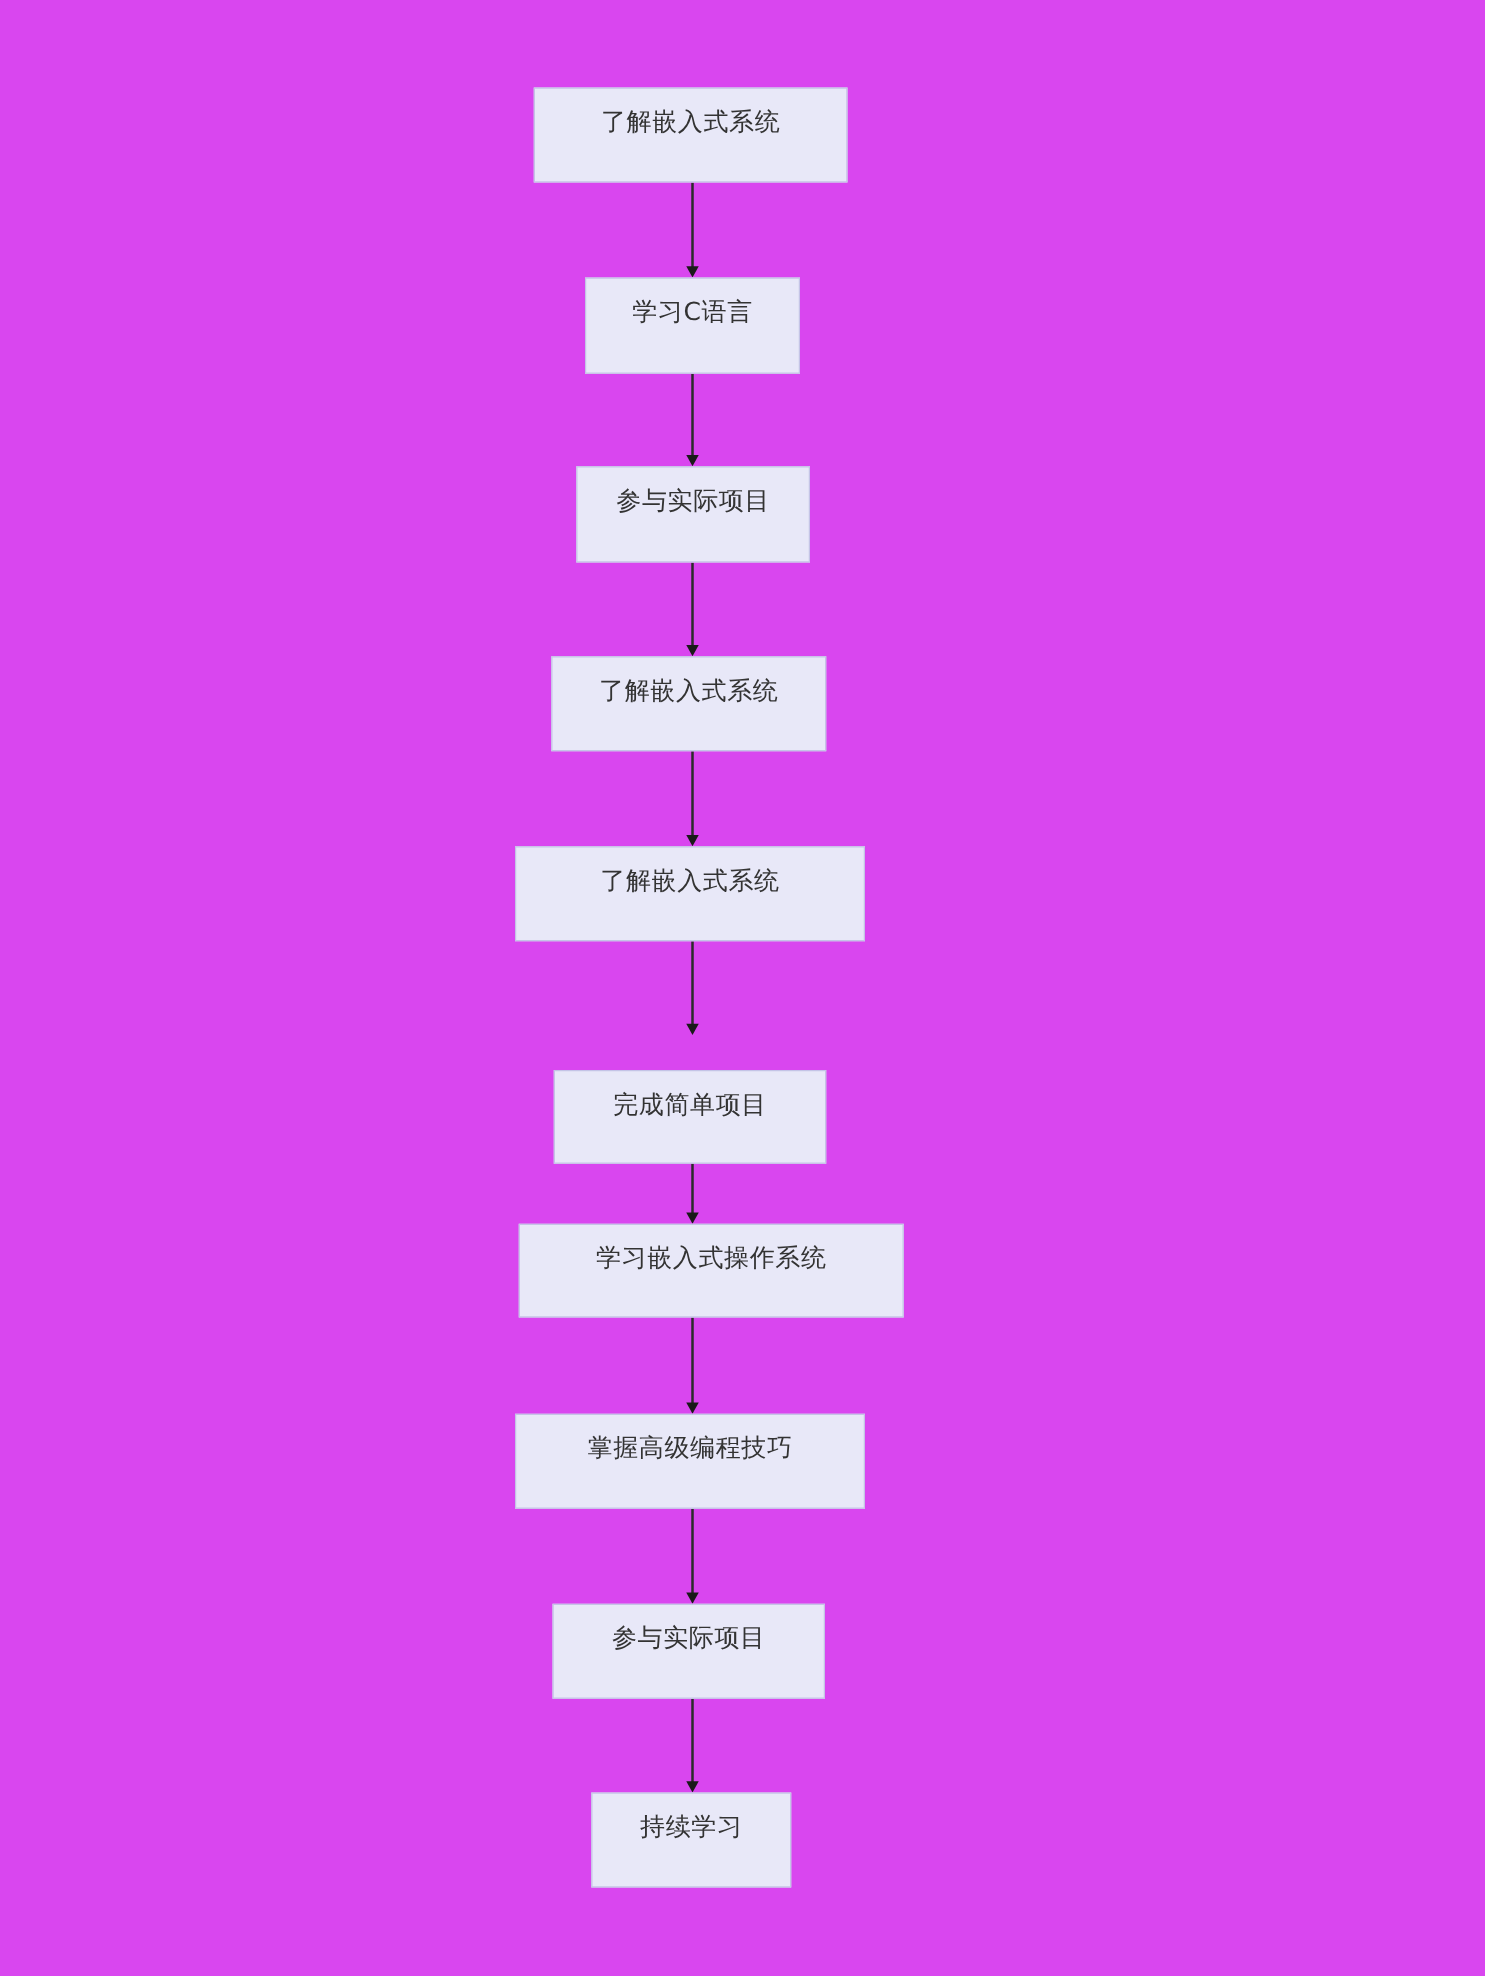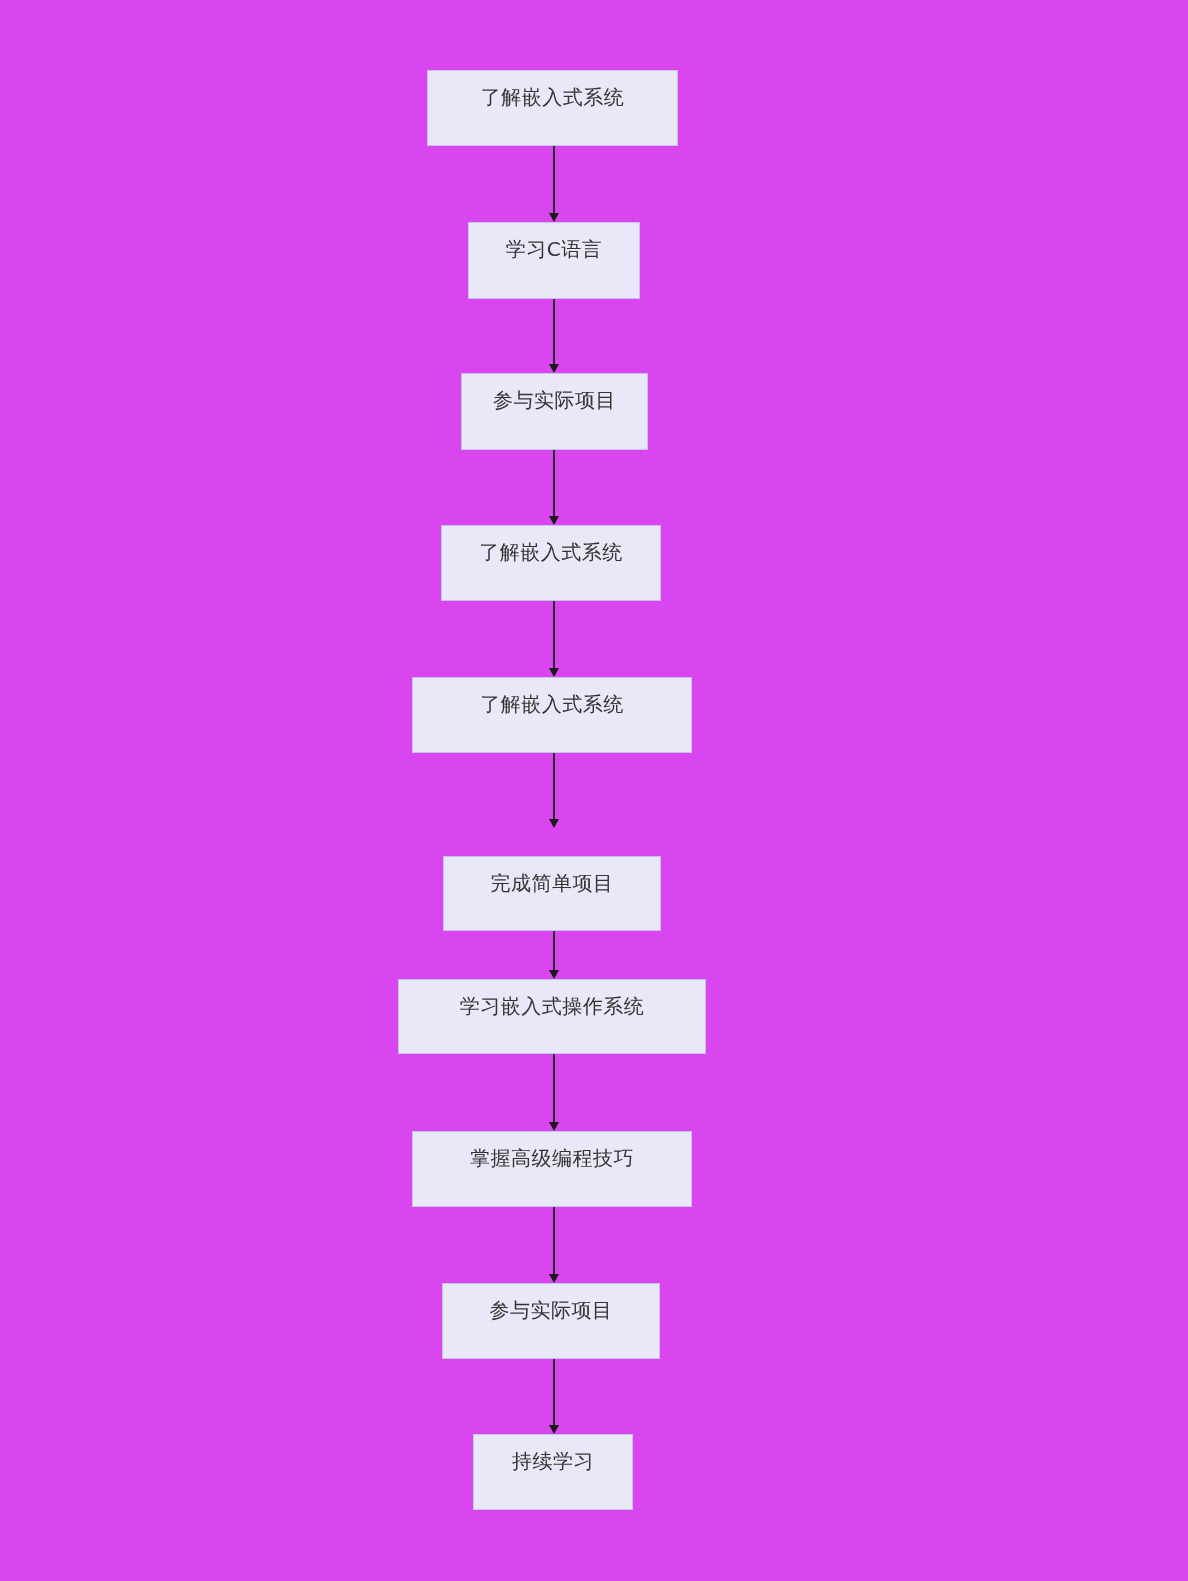--- a/index.html
+++ b/index.html
@@ -107,21 +107,21 @@
     </div>
     <div class="node" style="left: 441px; top: 525px; width: 220px; height: 76px;">
       <span class="node-label">了解嵌入式系统</span>
     </div>
     <div class="node" style="left: 412px; top: 677px; width: 280px; height: 76px;">
       <span class="node-label">了解嵌入式系统</span>
     </div>
     <div class="node" style="left: 443px; top: 828px; width: 218px; height: 75px; margin-top: 28px;">
       <span class="node-label">完成简单项目</span>
     </div>
-    <div class="node" style="left: 398px; top: 979px; width: 308px; height: 75px;">
+    <div class="node" style="left: 415px; top: 979px; width: 308px; height: 75px;">
       <span class="node-label">学习嵌入式操作系统</span>
     </div>
     <div class="node" style="left: 412px; top: 1131px; width: 280px; height: 76px; text-align: right;">
       <span class="node-label">掌握高级编程技巧</span>
     </div>
     <div class="node" style="left: 442px; top: 1283px; width: 218px; height: 76px;">
       <span class="node-label">参与实际项目</span>
     </div>
     <div class="node" style="left: 473px; top: 1434px; width: 160px; height: 76px;">
       <span class="node-label">持续学习</span>

